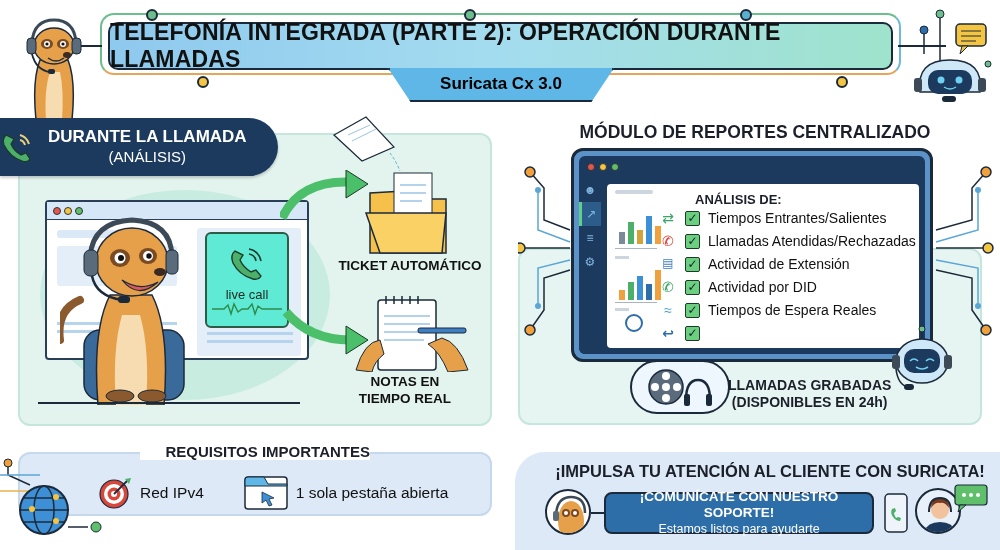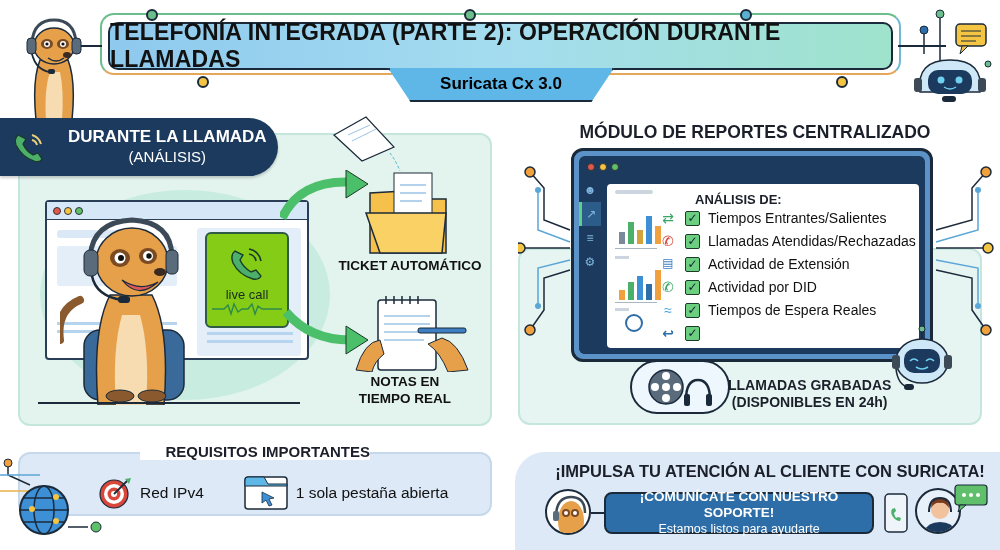--- a/index.html
+++ b/index.html
@@ -36,36 +36,36 @@
   }
 
   
   .left-panel {
     left: 18px; top: 133px; width: 474px; height: 293px;
     background: #e3f4ef; border: 2px solid #c4e6dc; border-radius: 12px;
   }
   .section-header {
     left: 0; top: 118px; width: 278px; height: 58px;
     background: #1c3a5e; border-radius: 0 30px 30px 0;
-    display: flex; align-items: center; padding-left: 12px;
-    color: #fff; box-shadow: 0 2px 3px rgba(0,0,0,0.2); gap: 8px;
+    display: flex; align-items: center; 
+    color: #fff; box-shadow: 0 2px 3px rgba(0,0,0,0.2);
   }
   .section-header .htext { margin-left: 14px; text-align: center; line-height: 20px; }
   .section-header .h1 { font-weight: bold; font-size: 17px; }
   .section-header .h2 { font-size: 15px; }
 
   .browser {
     left: 45px; top: 200px; width: 264px; height: 160px;
     background: #ffffff; border: 2px solid #2a3e57; border-radius: 4px;
   }
   .browser .bar { height: 18px; background: #d6e8f7; border-bottom: 1px solid #2a3e57; display:flex; align-items:center; padding-left:6px; gap:3px;}
   .tl { width: 8px; height: 8px; border-radius: 50%; border:1px solid #333; }
   .live-card {
     left: 205px; top: 232px; width: 84px; height: 96px;
-    background: #84cc16; border: 2px solid #2f5a45; border-radius: 6px;
+    background: #5eead4; border: 2px solid #2f5a45; border-radius: 6px;
     display: flex; flex-direction: column; align-items: center; justify-content: center;
     font-size: 13px; color: #1b2a20;
   }
   .meerkat-big { left: 60px; top: 200px; width: 140px; height: 205px; }
 
   .label-bold { font-weight: bold; font-size: 13.5px; text-align: center; color: #111; }
 
   
   .right-panel {
     left: 518px; top: 248px; width: 464px; height: 177px;

